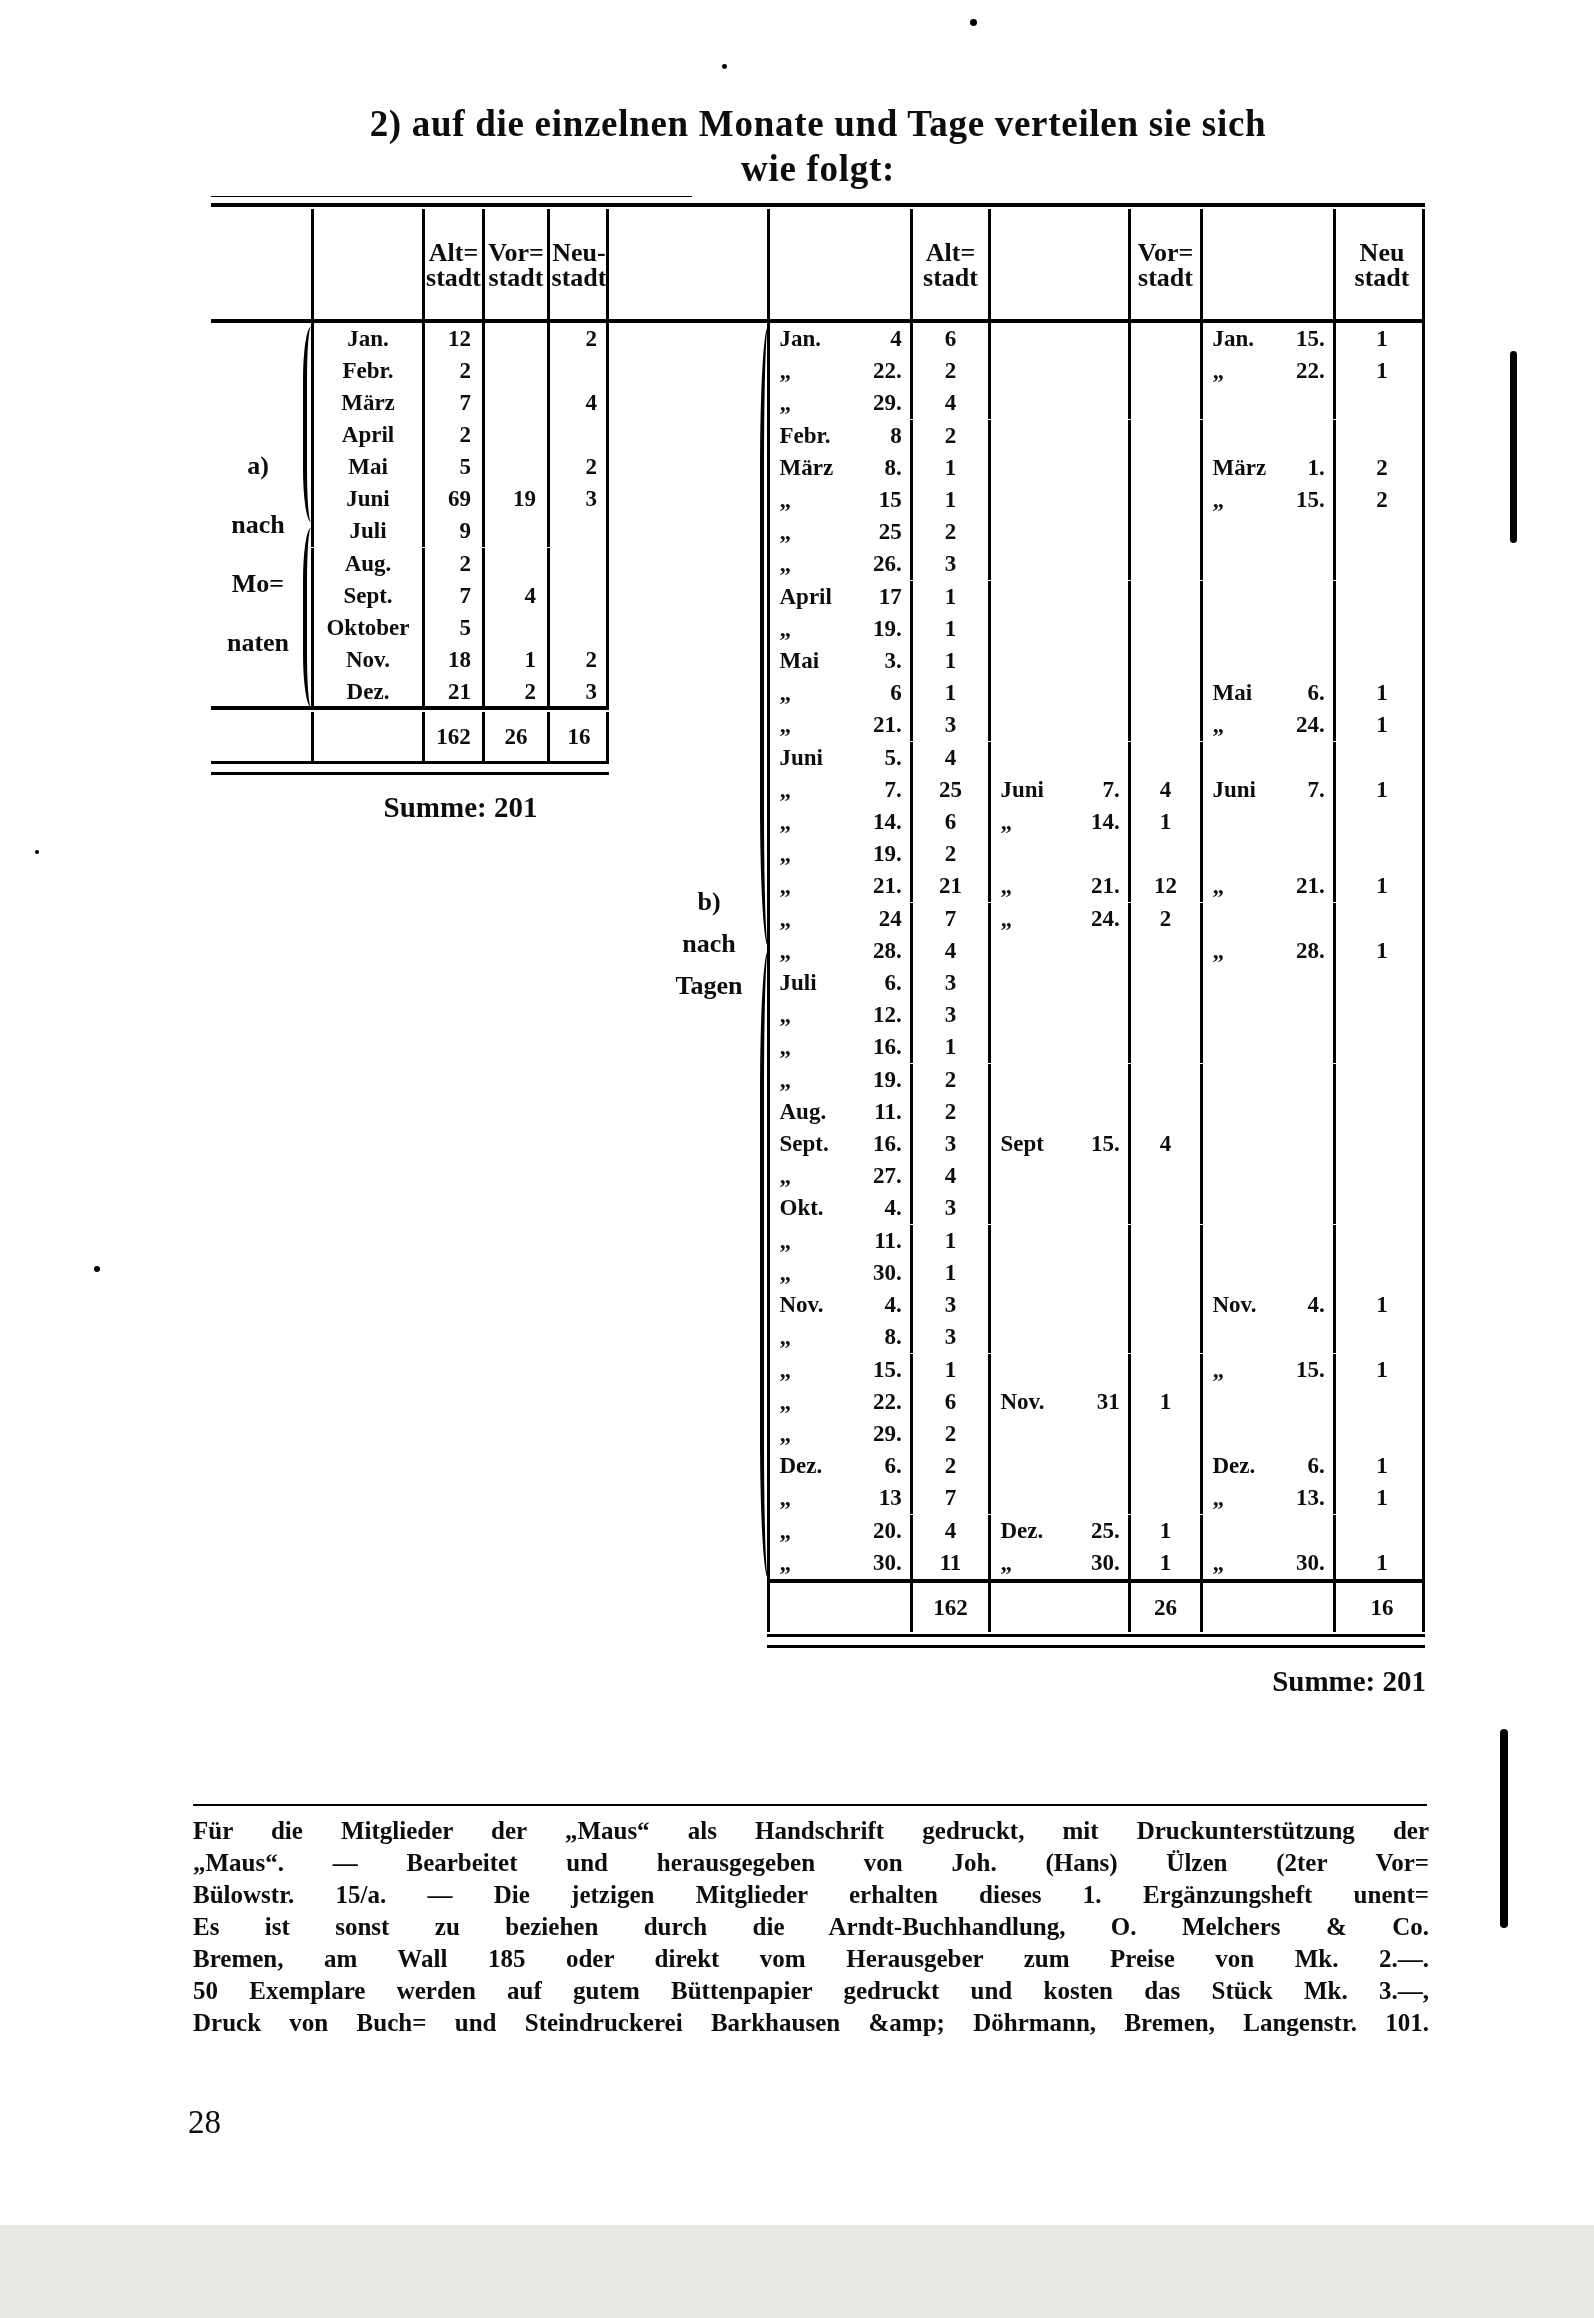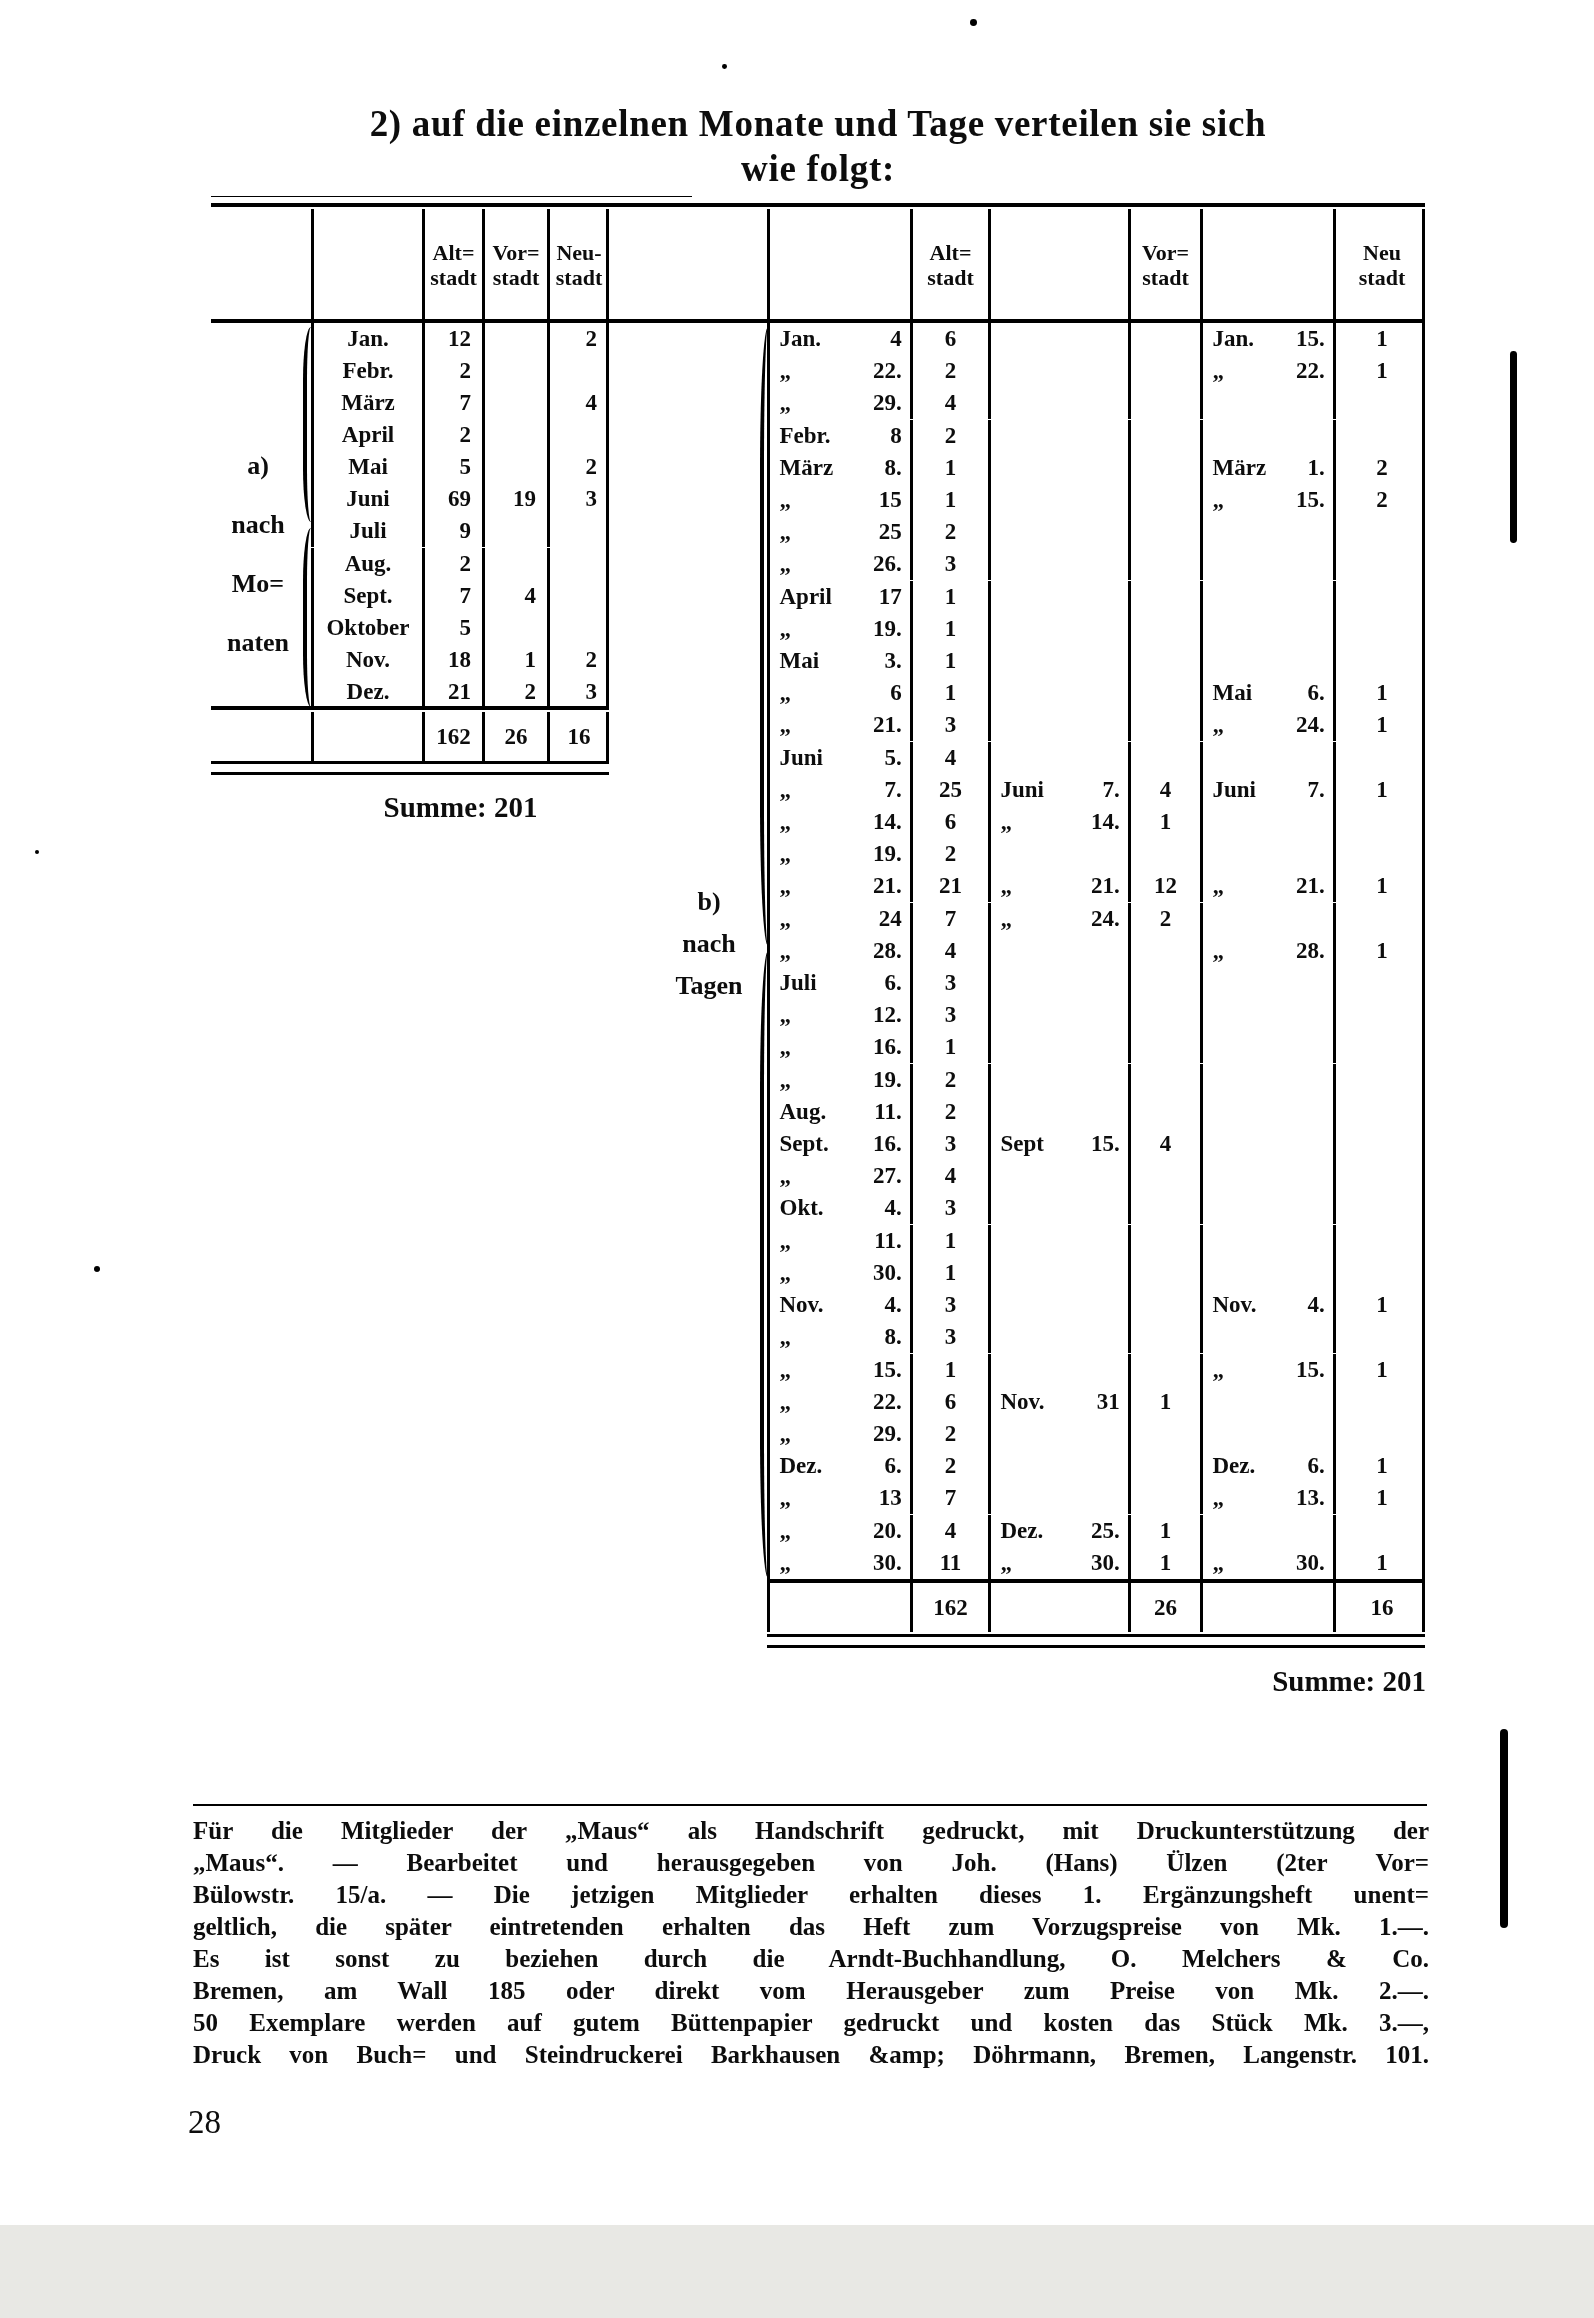--- a/index.html
+++ b/index.html
@@ -25,21 +25,21 @@
   .cell { display:flex; align-items:center; font-size:23px; }
   .bl { border-left:3.4px solid #000; }
   .band.bordered { border-right:3.4px solid #000; }
 
   
   .m-band { left:211px; width:398px; grid-template-columns:100px 111px 60px 65px 61px; }
   .m-header { top:209px; height:112px; }
   .m-rows   { top:323px; height:385px; grid-auto-flow:row; }
   .m-rows .row { display:grid; grid-template-columns:100px 111px 60px 65px 61px; height:32px; grid-column:1 / -1; }
   .m-totals { top:712px; height:49px; }
-  .hdr { flex-direction:column; justify-content:center; text-align:center; font-size:22px; line-height:25px; }
+  .hdr { flex-direction:column; justify-content:center; text-align:center; font-size:26px; line-height:25px; }
   .mon-name { justify-content:center; }
   .mval { justify-content:flex-end; padding-right:11px; }
   .tval { justify-content:center; }
 
   
   .d-band { left:767px; width:658px; grid-template-columns:140px 78px 140px 72px 133px 95px; border-left:3.4px solid #000; }
   .d-header { top:209px; height:112px; }
   .d-rows   { top:323px; height:1256px; }
   .d-rows .row { display:grid; grid-template-columns:140px 78px 140px 72px 133px 95px; height:32px; grid-column:1 / -1; }
   .d-totals { top:1583px; height:49px; }
@@ -974,21 +974,20 @@
     <div class="brace b3"></div>
     <div class="brace b4"></div>
 
     <div class="summe d frak">Summe: 201</div>
   </div>
 
   <div class="footnote frak">
     <div class="fl">Für die Mitglieder der „Maus“ als Handschrift gedruckt, mit Druckunterstützung der</div>
     <div class="fl">„Maus“. — Bearbeitet und herausgegeben von Joh. (Hans) Ülzen (2ter Vor=</div>
     <div class="fl">Bülowstr. 15/a. — Die jetzigen Mitglieder erhalten dieses 1. Ergänzungsheft unent=</div>
-    <div class="fl">geltlich, die später eintretenden erhalten das Heft zum Vorzugspreise von Mk. 1.—.</div>
     <div class="fl">Es ist sonst zu beziehen durch die Arndt-Buchhandlung, O. Melchers &amp; Co.</div>
     <div class="fl">Bremen, am Wall 185 oder direkt vom Herausgeber zum Preise von Mk. 2.—.</div>
     <div class="fl">50 Exemplare werden auf gutem Büttenpapier gedruckt und kosten das Stück Mk. 3.—,</div>
     <div class="fl">Druck von Buch= und Steindruckerei Barkhausen &amp;amp; Döhrmann, Bremen, Langenstr. 101.</div>
   </div>
 
   <div class="page-number">28</div>
 
   <div class="artifact" style="left:1510px;top:351px;width:6.8px;height:192px;border-radius:3.4px;"></div>
   <div class="artifact" style="left:1500px;top:1729px;width:8.2px;height:199px;border-radius:4.1px;"></div>

